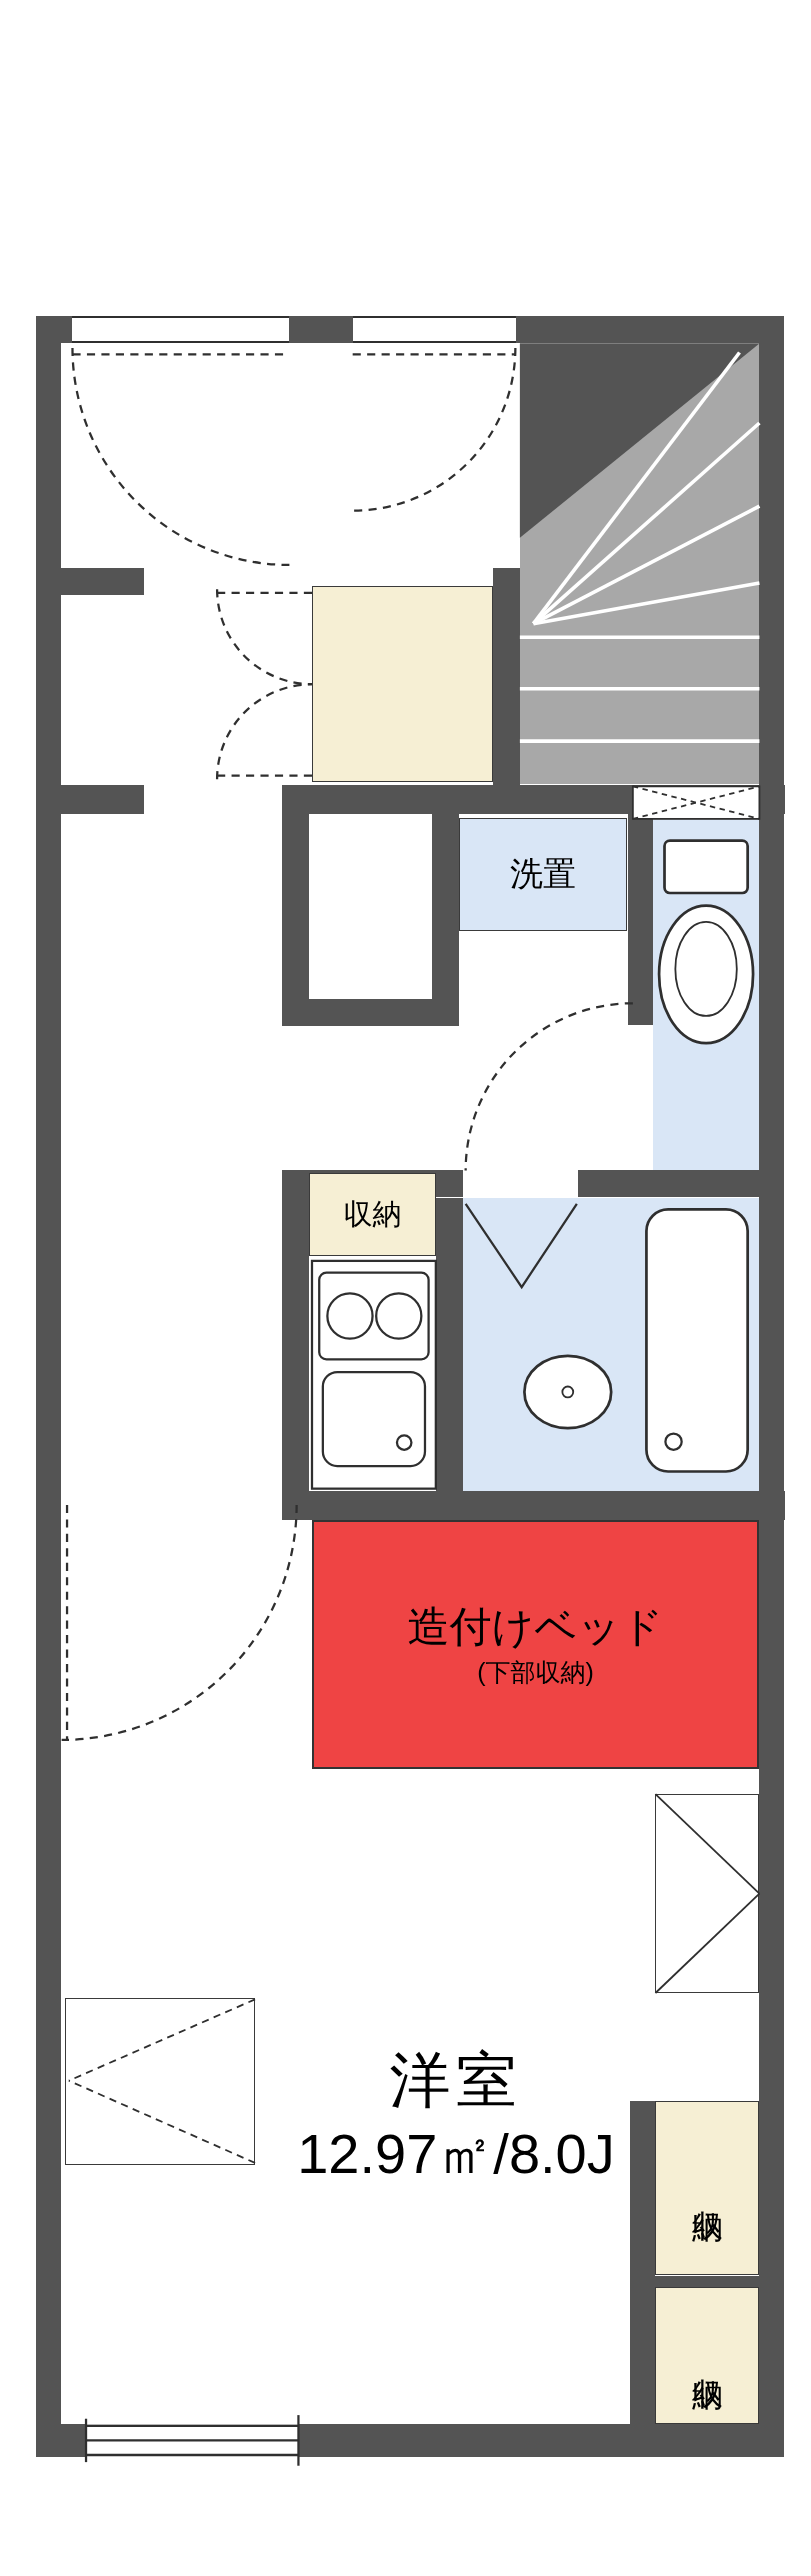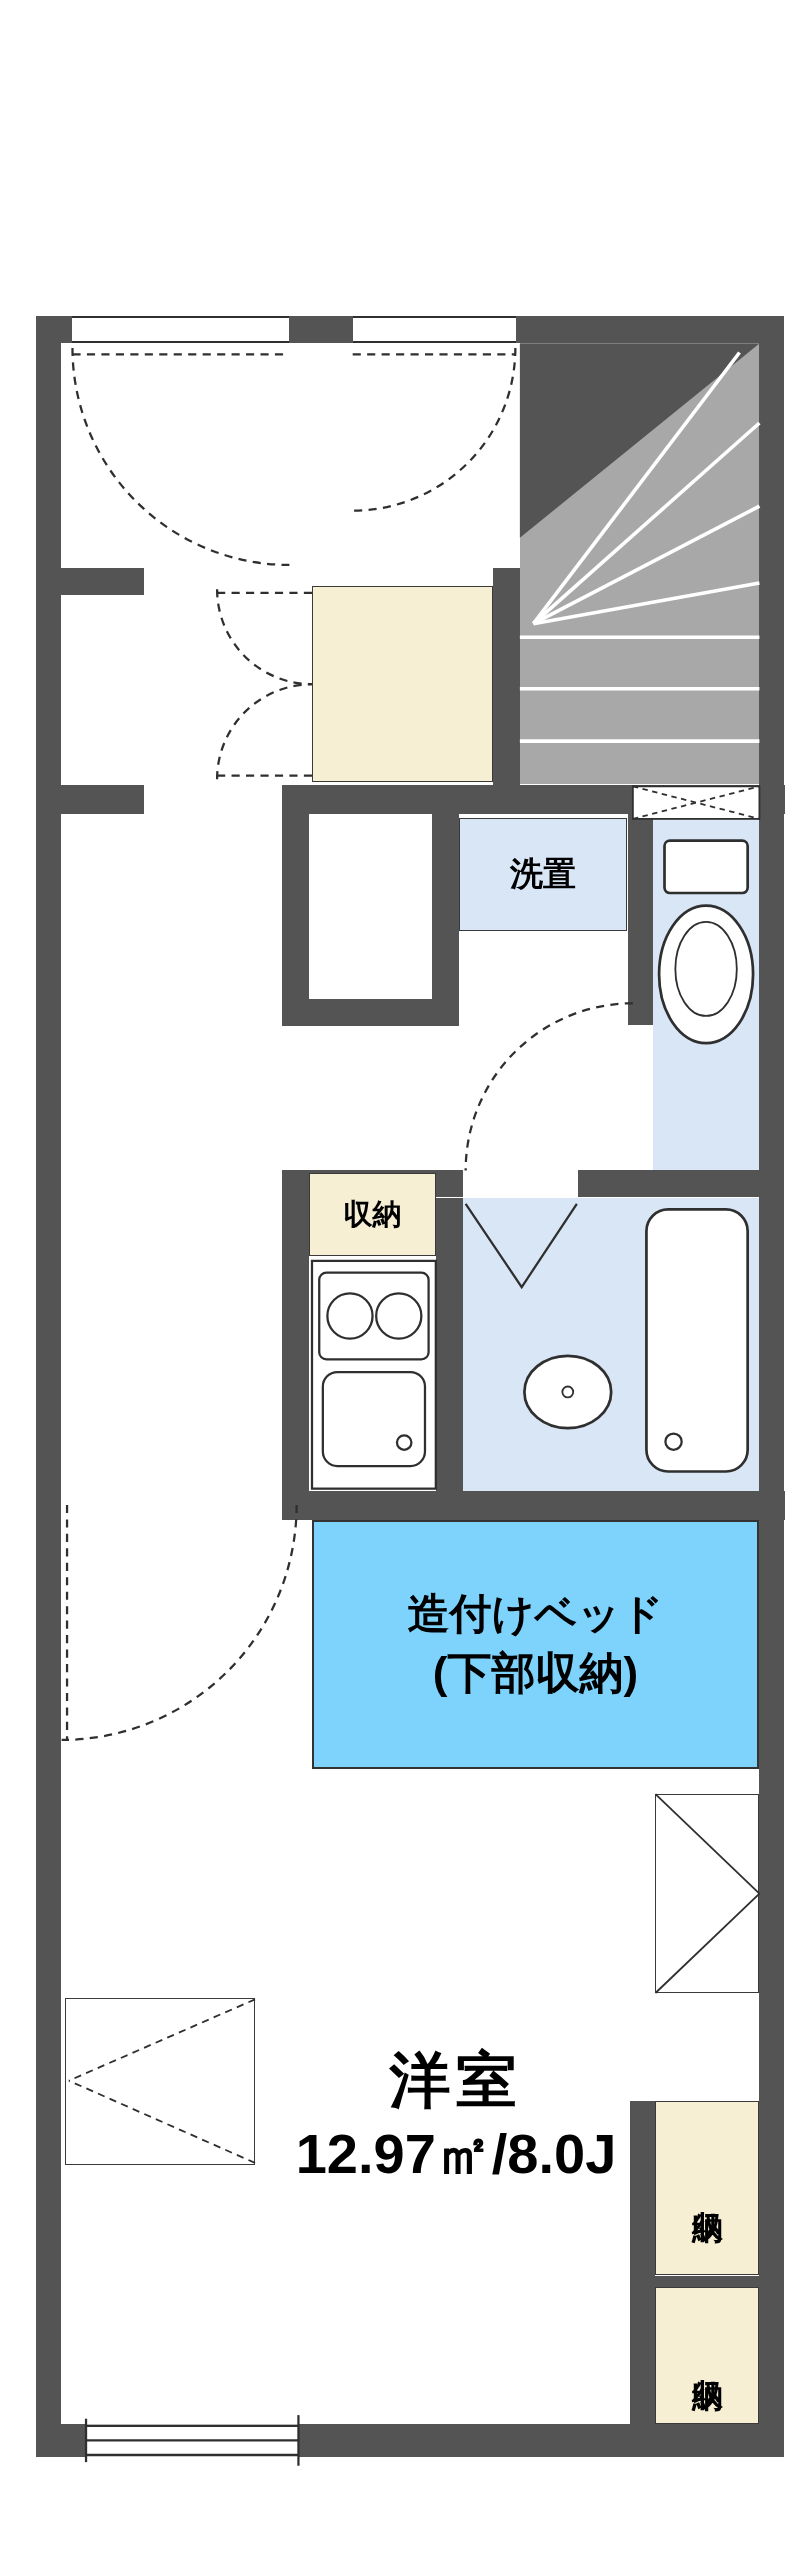--- a/index.html
+++ b/index.html
@@ -1,17 +1,17 @@
 <!DOCTYPE html>
 <html style="font-size:14.5px"><head>
 <meta charset="utf-8">
 <style>
   html,body{margin:0;padding:0;background:#ffffff;}
   #stage{position:relative;width:812px;height:2576px;background:#ffffff;overflow:hidden;
-         font-family:"Liberation Sans","DejaVu Sans",sans-serif;color:#000;font-weight:bold;}
+         font-family:"Liberation Sans","DejaVu Sans",sans-serif;color:#000;}
   .abs{position:absolute;box-sizing:border-box;}
   .wall{background:#545454;z-index:2;}
   .fill{z-index:1;}
   .fill-blue{background:#d9e6f6;}
   .fill-cream{background:#f6efd4;}
   .boxline{border:1.8px solid #3a3a3a;}
   .boxline3{border:2.7px solid #333333;}
   .opening{background:#ffffff;border-top:2.7px solid #2f2f2f;border-bottom:2.7px solid #2f2f2f;z-index:3;}
   #fixtures{position:absolute;left:0;top:0;z-index:3;}
   .label{z-index:4;display:flex;align-items:center;justify-content:center;text-align:center;}
@@ -33,23 +33,23 @@
   </div>
 
   <div class="abs fill fill-blue" style="left:653px;top:813px;width:106px;height:357px;"></div>
 
   <div class="abs fill fill-blue" style="left:463px;top:1198px;width:296px;height:294px;"></div>
 
   <div class="abs fill fill-cream boxline label" style="left:309px;top:1173px;width:127px;height:83px;">
     <span style="font-size:29px;">収納</span>
   </div>
 
-  <div class="abs fill boxline3 label bedtext" style="left:312px;top:1520px;width:447px;height:249px;background:#7dd3fc;">
+  <div class="abs fill boxline3 label bedtext" style="left:312px;top:1520px;width:447px;height:249px;background:#ef4444;">
     <div style="font-size:42px;">造付けベッド</div>
-    <div style="font-size:44px;">(下部収納)</div>
+    <div style="font-size:25px;">(下部収納)</div>
   </div>
 
   <div class="abs fill boxline" style="left:655px;top:1794px;width:104px;height:199px;background:#fff;"></div>
 
   <div class="abs fill boxline" style="left:65px;top:1998px;width:190px;height:167px;background:#fff;"></div>
 
   <div class="abs fill fill-cream boxline label" style="left:655px;top:2101px;width:104px;height:174px;">
     <span class="vtext" style="font-size:31px;">収納</span>
   </div>
 

